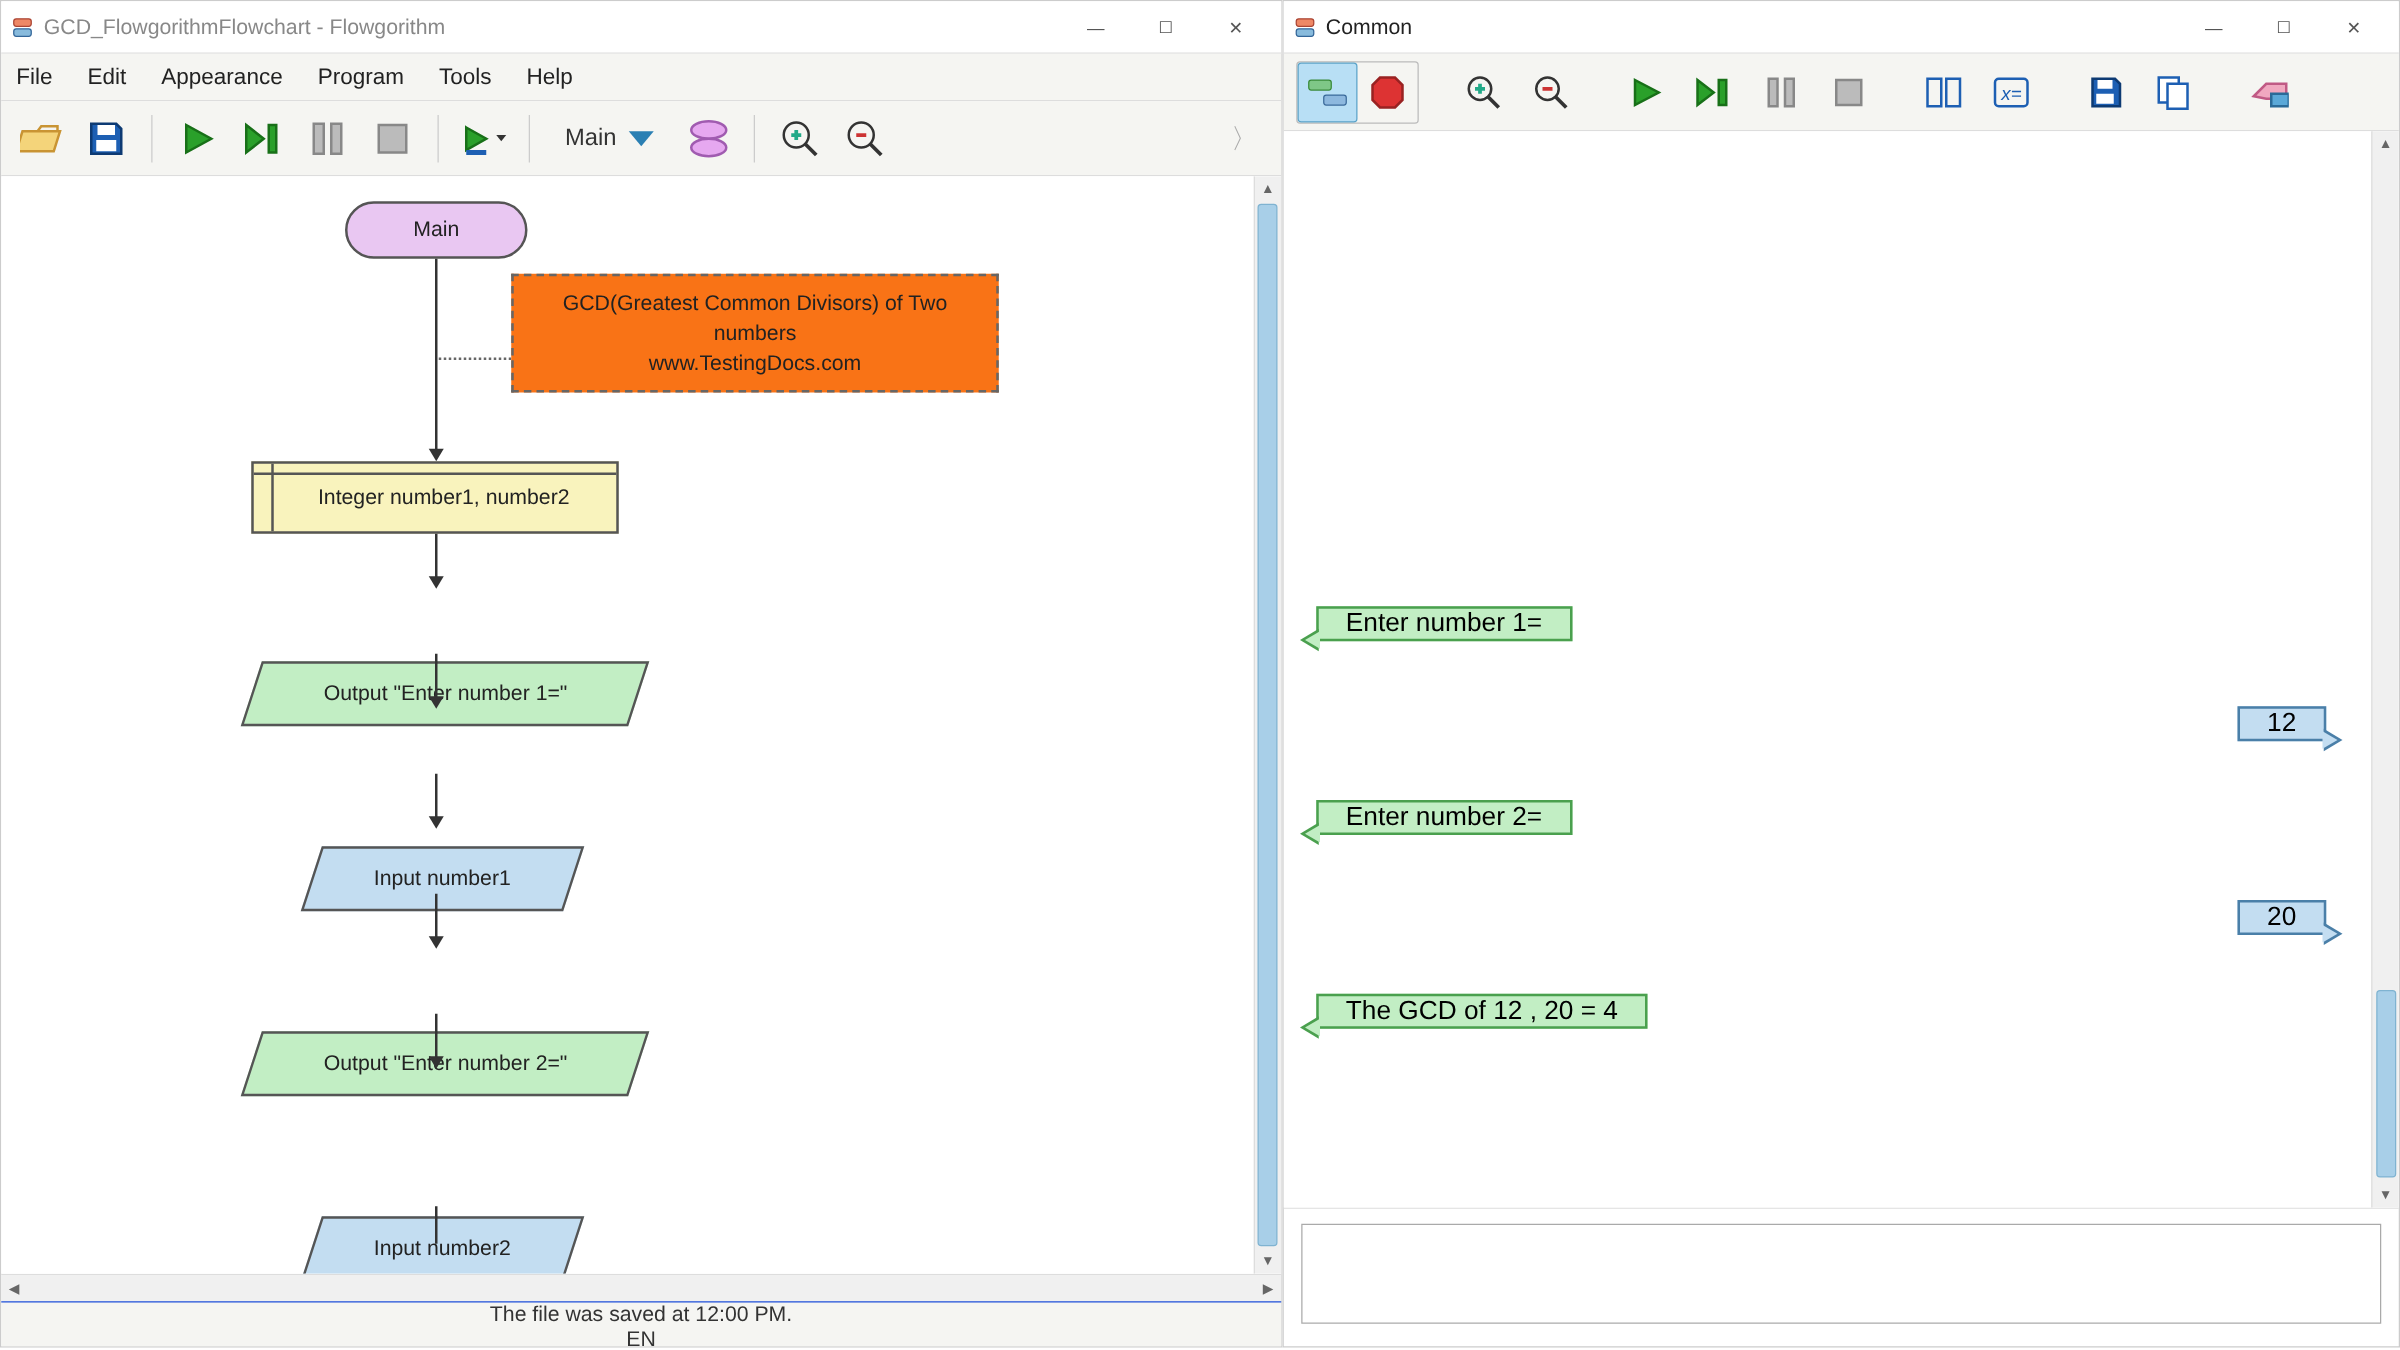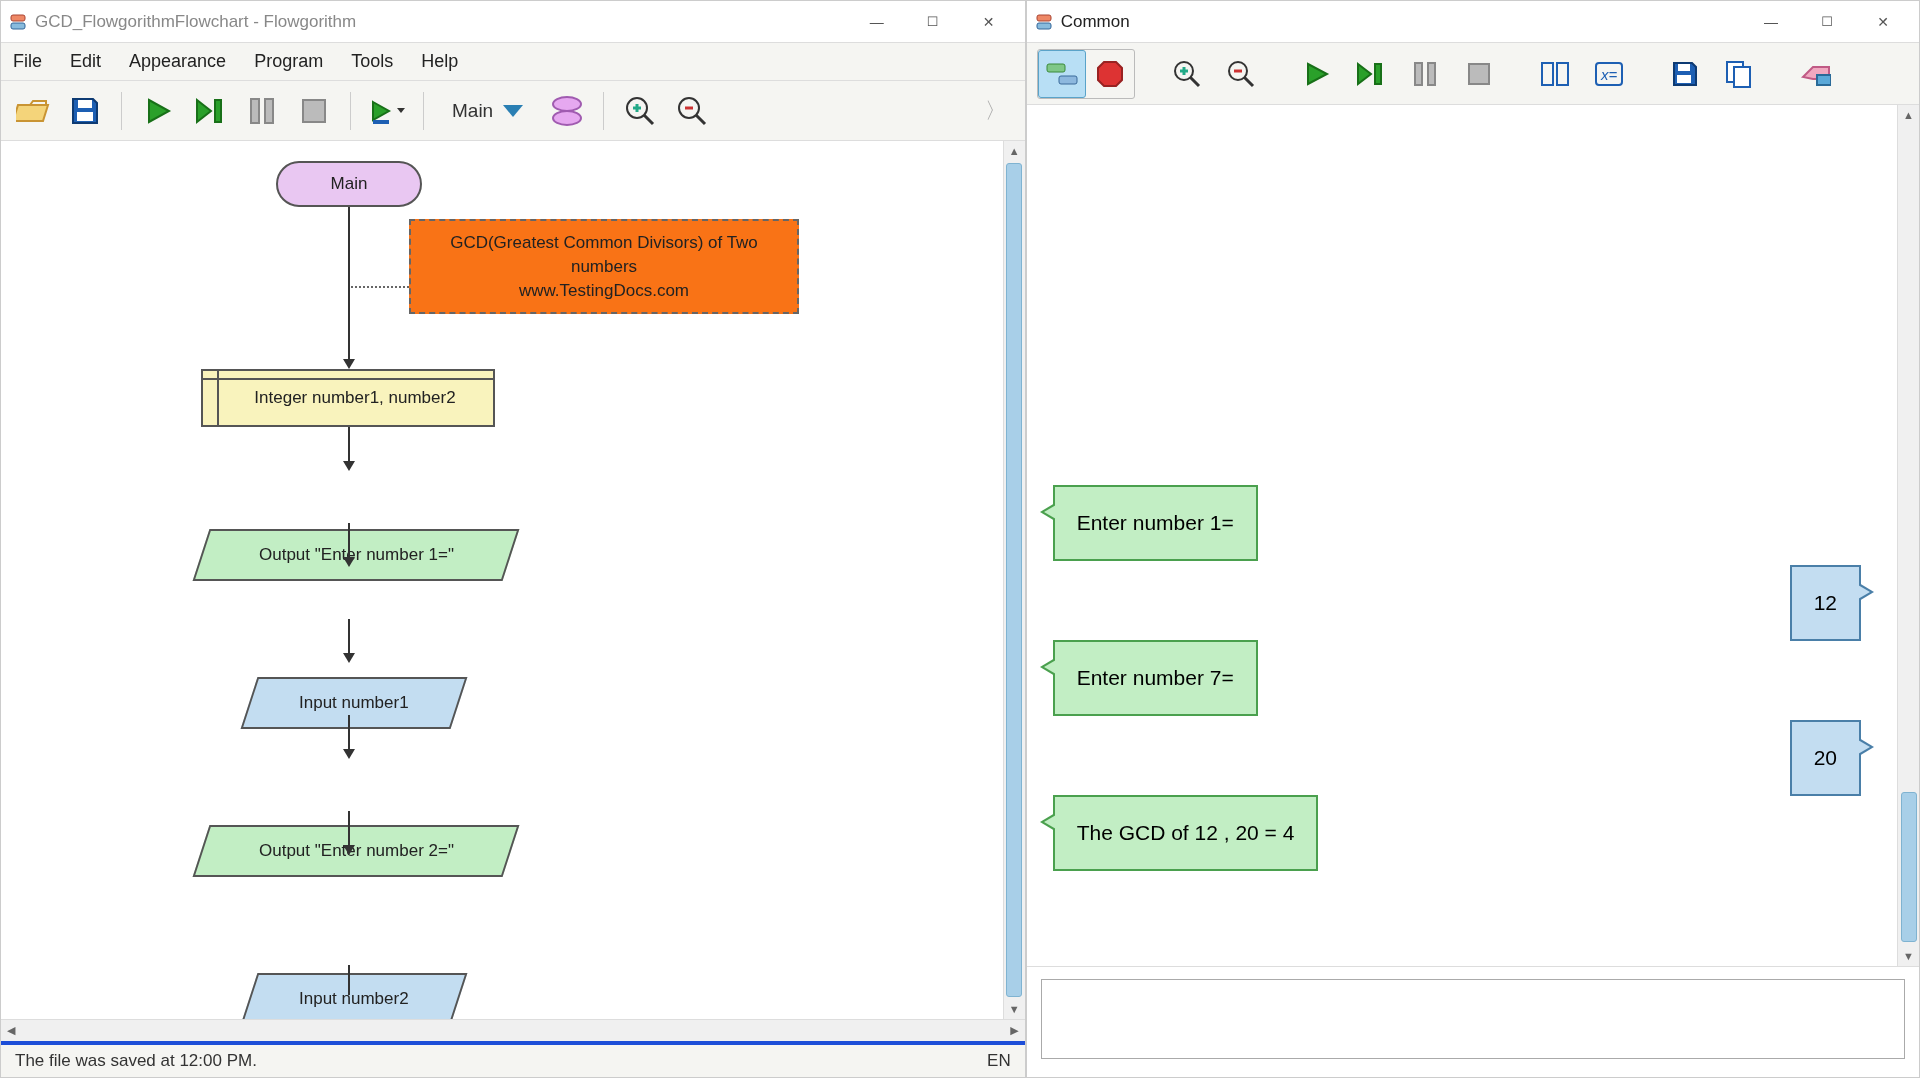--- a/index.html
+++ b/index.html
@@ -126,23 +126,24 @@
 }
 .hscroll .arrow { font-size: 11px; color: #666; padding: 0 6px; }
 .hscroll .track { flex:1; }
 
 
 .statusbar {
   height: 36px;
   display: flex; align-items: center;
   padding: 0 14px;
   background: #f5f5f2;
-  border-top: 4px solid #1d4ed8;
+  border-top: 1px solid #1d4ed8;
   font-size: 17px;
   color: #333;
+  flex-direction: column;
 }
 .statusbar .spacer { flex:1; }
 
 
 .node { position: absolute; display:flex; align-items:center; justify-content:center; text-align:center; font-size: 17px; color:#222; }
 .terminal {
   background: #e9c7f2; border: 2px solid #555;
   border-radius: 40px;
   width: 146px; height: 46px;
 }
@@ -233,21 +234,21 @@
 .console-scroll .arrow { font-size:11px; color:#666; padding:4px 0; }
 .console-scroll .track { flex:1; position:relative; width:16px; }
 .console-scroll .thumb2 {
   position:absolute; bottom: 4px; width:16px; height: 150px;
   background:#a8cfe8; border:1px solid #7fb3d1; border-radius:3px;
 }
 .chat-area { flex:1; position:relative; padding: 10px 14px; }
 
 .bubble {
   position: absolute;
-  padding: 24px 22px;
+  padding: 0 22px;
   font-size: 21px;
   border: 2px solid;
 }
 .bubble-out {
   background: #c2eec4; border-color: #4aa04e;
 }
 .bubble-out::before {
   content:"";
   position:absolute; left:-15px; top: 16px;
   width:0; height:0;
@@ -597,21 +598,21 @@
 
   <div class="console-body">
     <div class="chat-area">
       <div class="bubble bubble-out" style="left:26px; top:380px;">
         <span>Enter number 1=</span>
       </div>
       <div class="bubble bubble-in" style="right:36px; top:460px;">
         <span>12</span>
       </div>
       <div class="bubble bubble-out" style="left:26px; top:535px;">
-        <span>Enter number 7=</span>
+        <span>Enter number 2=</span>
       </div>
       <div class="bubble bubble-in" style="right:36px; top:615px;">
         <span>20</span>
       </div>
       <div class="bubble bubble-out" style="left:26px; top:690px;">
         <span>The GCD of 12 , 20 = 4</span>
       </div>
     </div>
     <div class="console-scroll">
       <span class="arrow">▲</span>

